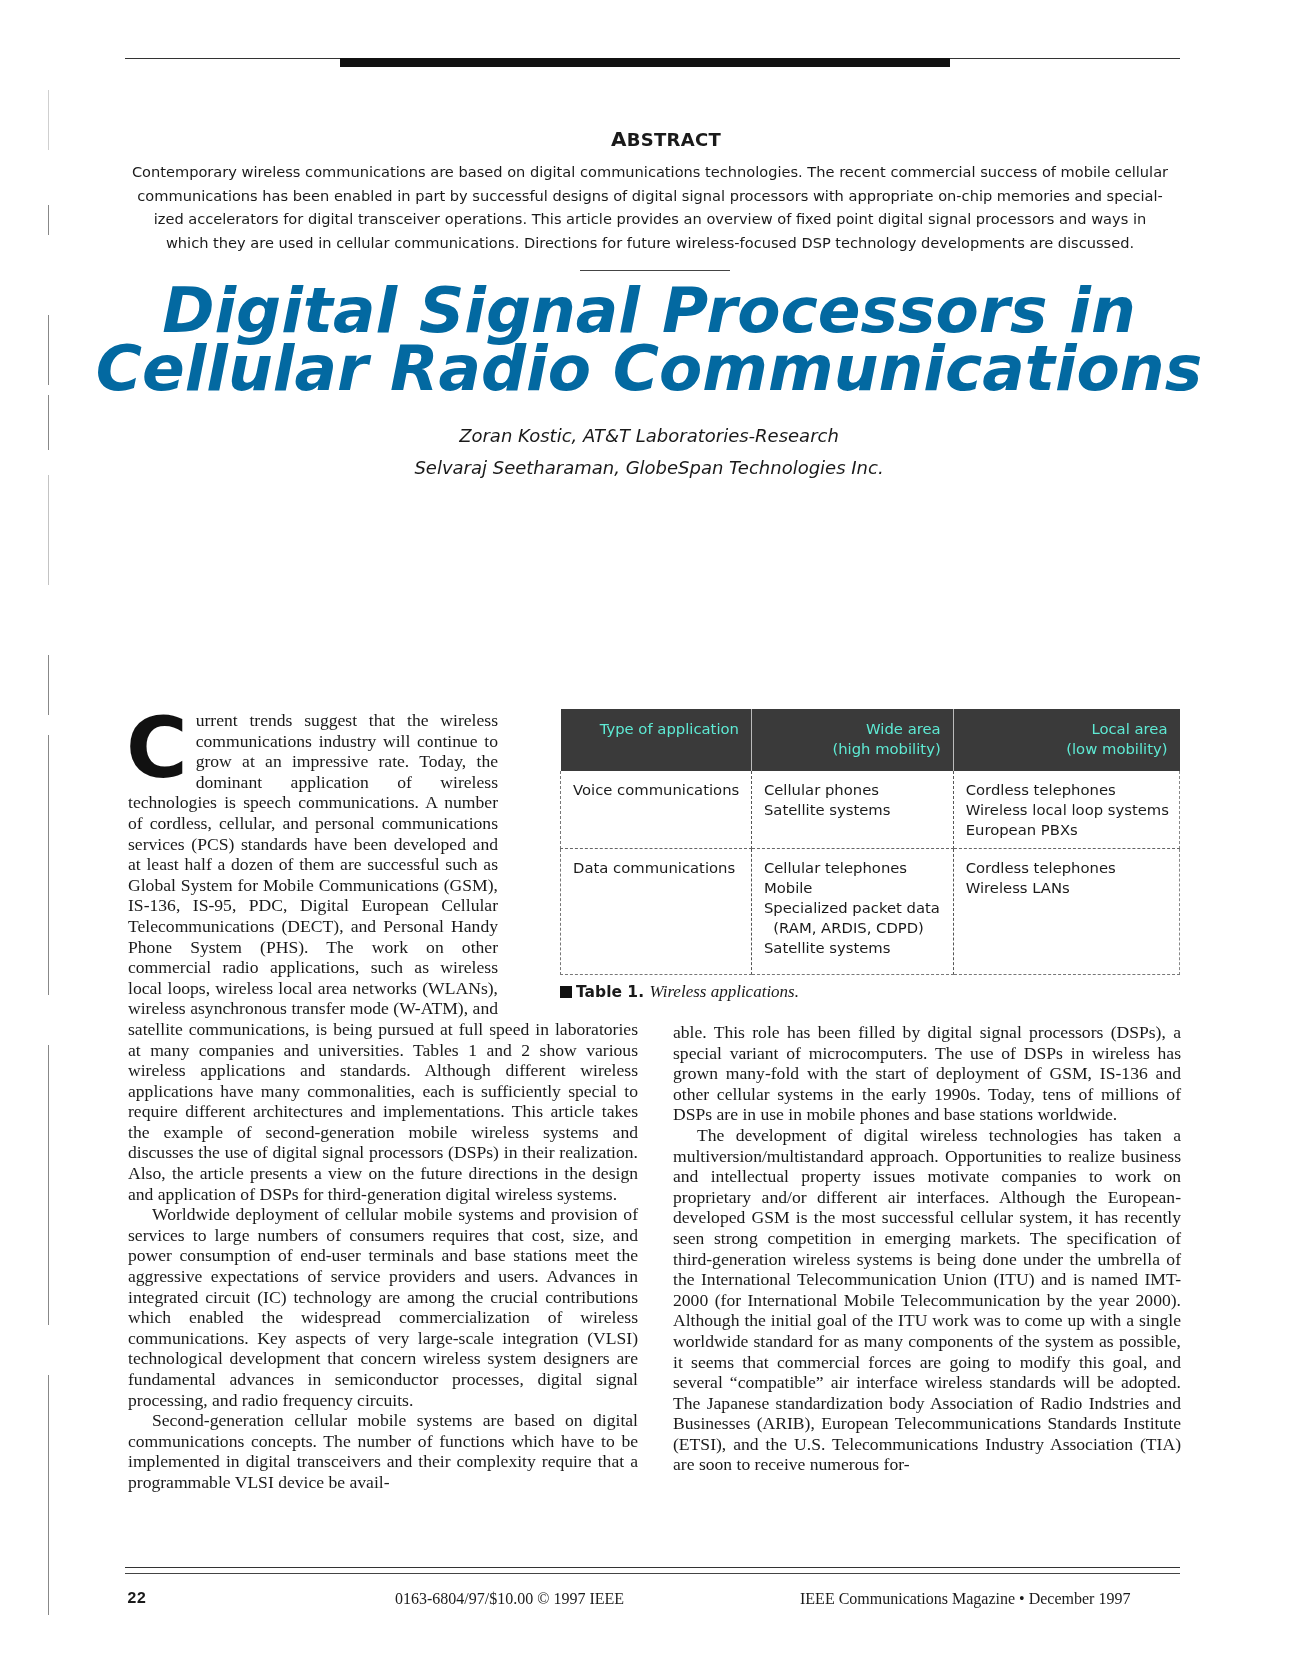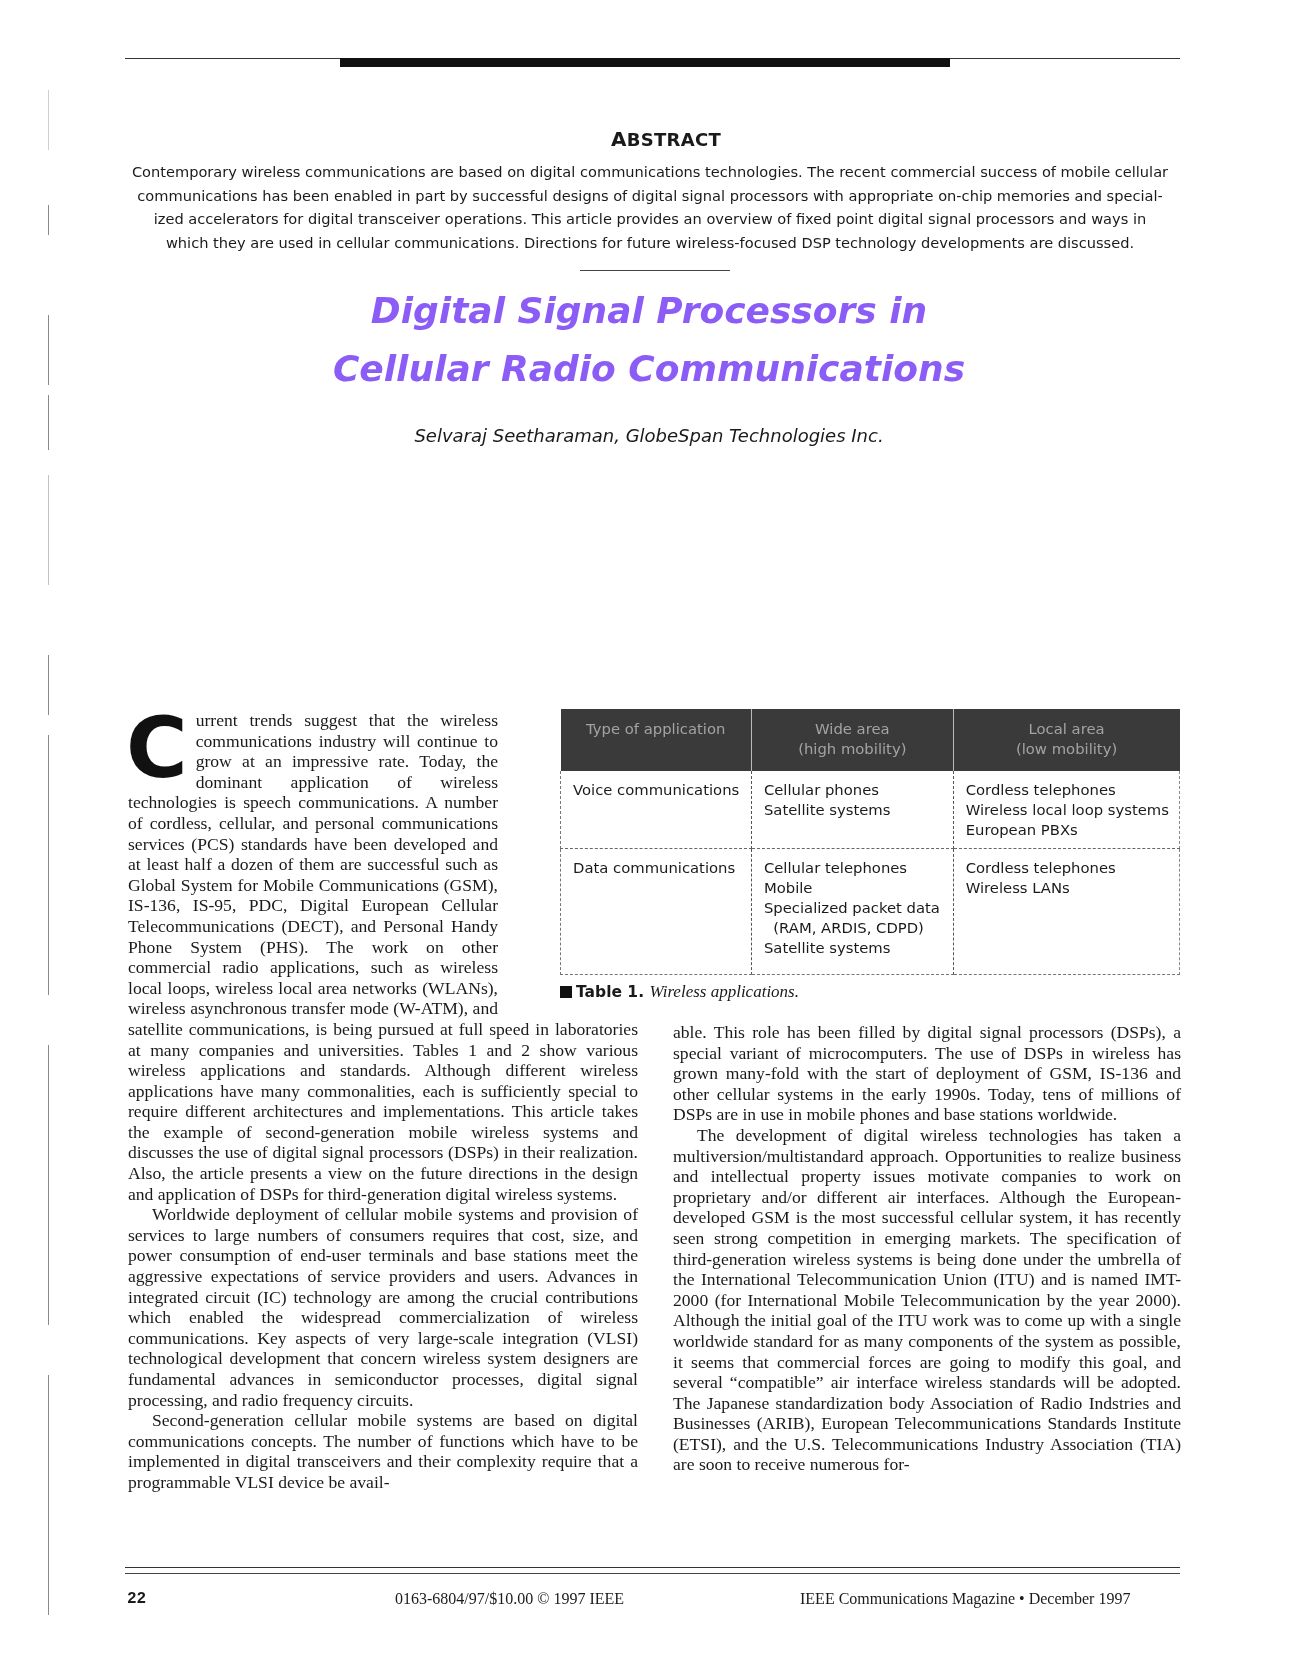--- a/index.html
+++ b/index.html
@@ -14,37 +14,37 @@
   .top-bar { position: absolute; left: 340px; top: 58px; width: 610px; height: 9px; background: #111; }
 
   .abstract-heading { position: absolute; left: 0; width: 1298px; top: 127px; text-align: center;
     font-size: 18px; font-weight: bold; letter-spacing: 0.3px; margin-left: 17px; }
   .abstract-heading .big { font-size: 20px; }
   .abstract-body { position: absolute; left: 125px; width: 1050px; top: 160px; text-align: center;
     font-size: 14.6px; line-height: 23.5px; }
 
   .title-rule { position: absolute; left: 580px; top: 270px; width: 150px; height: 1px; background: #444; }
   .title { position: absolute; left: 0; width: 1298px; top: 282px; text-align: center;
-    font-size: 36px; font-weight: bold; font-style: italic; line-height: 58px; color: #8b5cf6; }
+    font-size: 63px; font-weight: bold; font-style: italic; line-height: 58px; color: #0369a1; }
   .authors { position: absolute; left: 0; width: 1298px; top: 420px; text-align: center;
     font-size: 18px; font-style: italic; line-height: 32px; }
 
   .col { position: absolute; font-size: 17.6px; line-height: 20.6px; text-align: justify; }
   .col p { margin: 0; }
   .col p.indent { text-indent: 24px; }
   .col-left { left: 128px; width: 510px; top: 710px; }
   .col-right { left: 673px; width: 508px; top: 1022px; }
 
   .dropcap { float: left; font-family: "DejaVu Sans", "Liberation Sans", sans-serif; font-weight: bold;
     font-size: 84px; line-height: 68px; margin: 4px 8px -4px -2px; color: #111; }
   .wrap-spacer { float: right; width: 140px; height: 292px; }
 
   .table-wrap { position: absolute; left: 560px; top: 709px; width: 620px; }
   table.apps { border-collapse: collapse; width: 620px; font-size: 14.8px; line-height: 20px; }
-  table.apps th { background: #3a3a3a; color: #a3a3a3; text-align: center; font-weight: normal;
+  table.apps th { background: #3a3a3a; color: #5eead4; text-align: right; font-weight: normal;
     vertical-align: top; padding: 10px 12px 10px 12px; height: 42px; border-right: 1px solid #bbb; }
   table.apps th:last-child { border-right: none; }
   table.apps td { vertical-align: top; padding: 9px 10px 8px 12px; border-right: 1px dashed #555; }
   table.apps td:first-child { border-left: 1px dashed #777; }
   table.apps td:last-child { border-right: 1px dashed #888; }
   table.apps tr.r1 td { border-bottom: 1px dashed #666; height: 56px; }
   table.apps tr.r2 td { border-bottom: 1px dashed #777; height: 108px; }
   .col-app { width: 176px; }
   .col-wide { width: 192px; }
   .cell-line { display: block; white-space: nowrap; }
@@ -85,20 +85,21 @@
   <div>ized accelerators for digital transceiver operations. This article provides an overview of fixed point digital signal processors and ways in</div>
   <div>which they are used in cellular communications. Directions for future wireless-focused DSP technology developments are discussed.</div>
 </div>
 
 <div class="title-rule"></div>
 <div class="title sans">
   <div>Digital Signal Processors in</div>
   <div>Cellular Radio Communications</div>
 </div>
 <div class="authors sans">
+  <div>Zoran Kostic, AT&amp;T Laboratories-Research</div>
   <div>Selvaraj Seetharaman, GlobeSpan Technologies Inc.</div>
 </div>
 
 <div class="col col-left serif">
   <div class="wrap-spacer"></div>
   <span class="dropcap">C</span>
   <p>urrent trends suggest that the wireless communications industry will continue to grow at an impressive rate. Today, the dominant application of wireless technologies is speech communications. A number of cordless, cellular, and personal communications services (PCS) standards have been developed and at least half a dozen of them are successful such as Global System for Mobile Communications (GSM), IS-136, IS-95, PDC, Digital European Cellular Telecommunications (DECT), and Personal Handy Phone System (PHS). The work on other commercial radio applications, such as wireless local loops, wireless local area networks (WLANs), wireless asynchronous transfer mode (W-ATM), and satellite communications, is being pursued at full speed in laboratories at many companies and universities. Tables 1 and 2 show various wireless applications and standards. Although different wireless applications have many commonalities, each is sufficiently special to require different architectures and implementations. This article takes the example of second-generation mobile wireless systems and discusses the use of digital signal processors (DSPs) in their realization. Also, the article presents a view on the future directions in the design and application of DSPs for third-generation digital wireless systems.</p>
   <p class="indent">Worldwide deployment of cellular mobile systems and provision of services to large numbers of consumers requires that cost, size, and power consumption of end-user terminals and base stations meet the aggressive expectations of service providers and users. Advances in integrated circuit (IC) technology are among the crucial contributions which enabled the widespread commercialization of wireless communications. Key aspects of very large-scale integration (VLSI) technological development that concern wireless system designers are fundamental advances in semiconductor processes, digital signal processing, and radio frequency circuits.</p>
   <p class="indent">Second-generation cellular mobile systems are based on digital communications concepts. The number of functions which have to be implemented in digital transceivers and their complexity require that a programmable VLSI device be avail-</p>
 </div>

